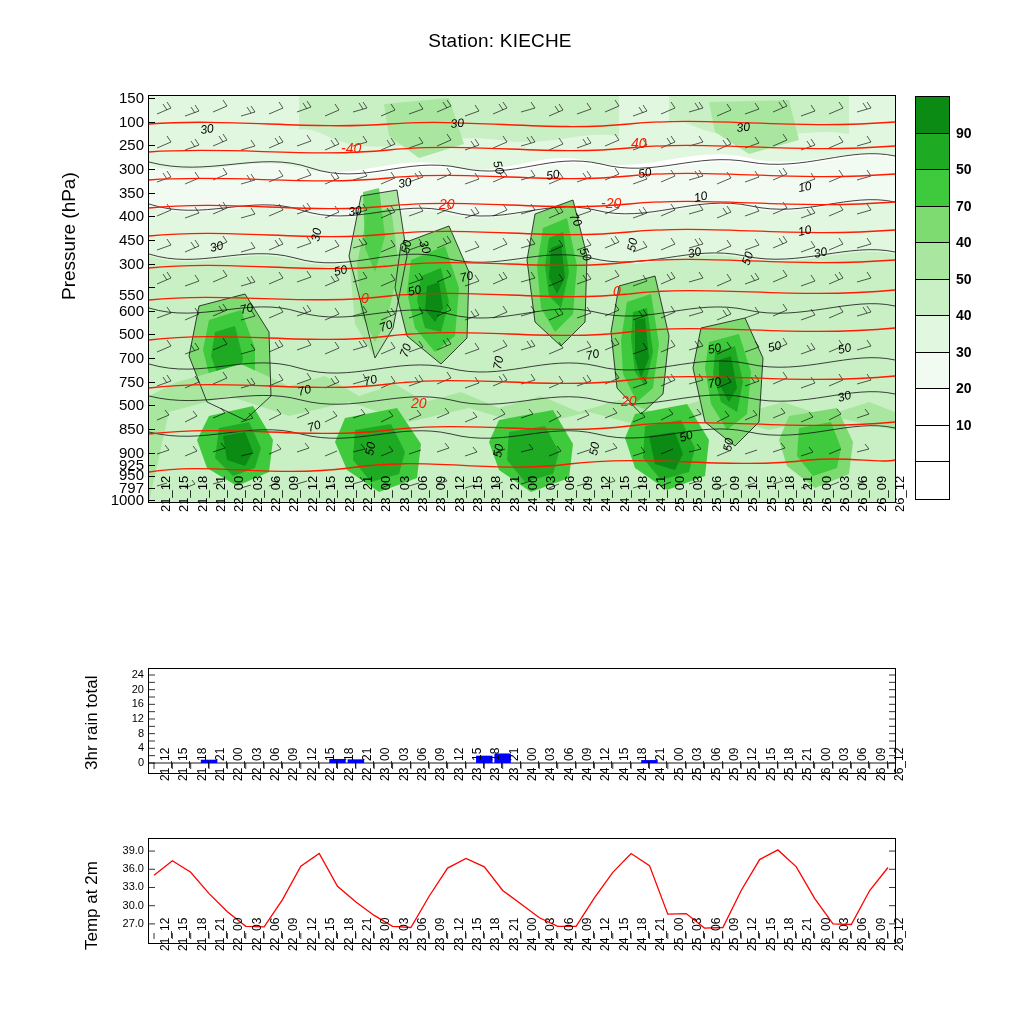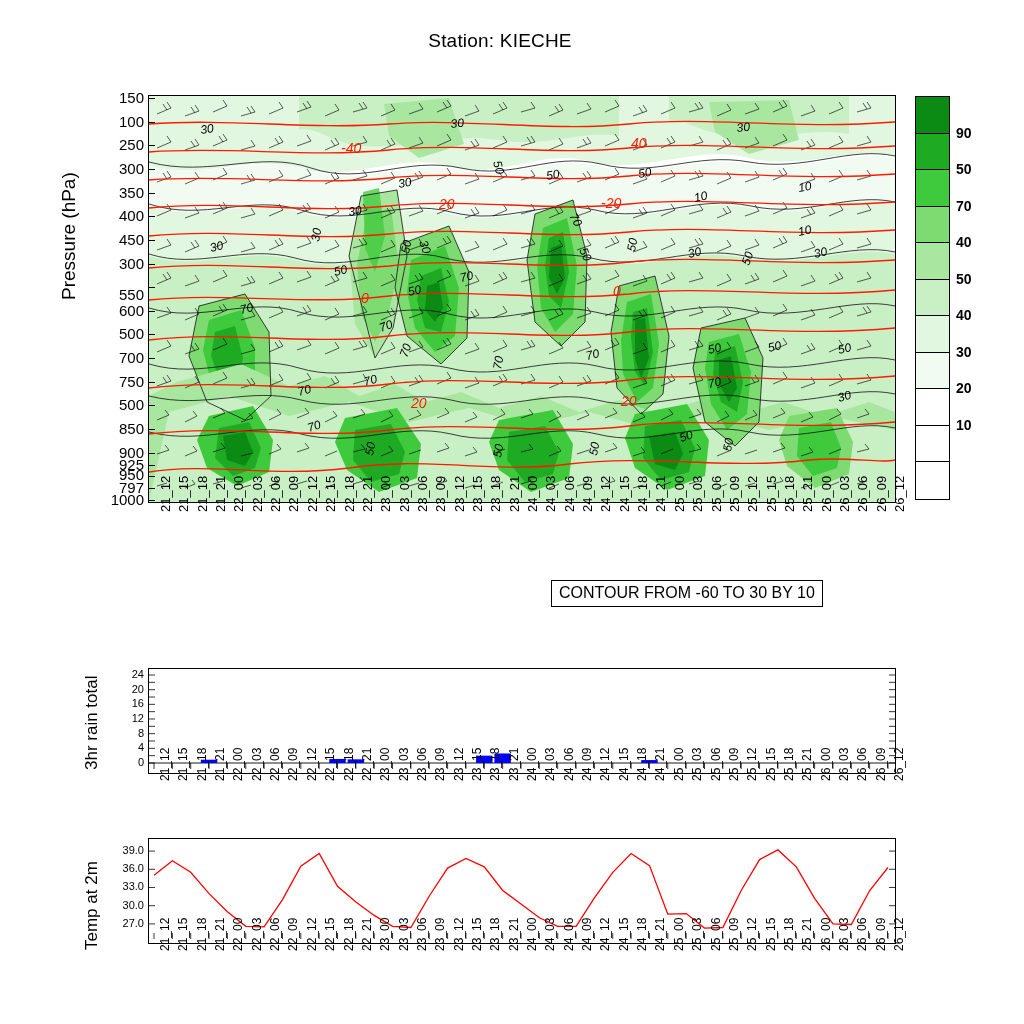--- a/index.html
+++ b/index.html
@@ -798,21 +798,20 @@
       <div class="xtick" style="left: 616.55px; top: 4px;">25_15</div>
       <div class="xtick" style="left: 634.9px; top: 4px;">25_18</div>
       <div class="xtick" style="left: 653.25px; top: 4px;">25_21</div>
       <div class="xtick" style="left: 671.6px; top: 4px;">26_00</div>
       <div class="xtick" style="left: 689.95px; top: 4px;">26_03</div>
       <div class="xtick" style="left: 708.3px; top: 4px;">26_06</div>
       <div class="xtick" style="left: 726.65px; top: 4px;">26_09</div>
       <div class="xtick" style="left: 745px; top: 4px;">26_12</div>
     </div>
 
-  <div id="contour-caption">CONTOUR FROM -60 TO 30 BY 10</div>
 
   <div id="colorbar">
       <div class="cb-cell" style="background: rgb(11, 138, 20); height: 36.5455px;"></div>
       <div class="cb-cell" style="background: rgb(31, 170, 35); height: 36.5455px;"></div>
       <div class="cb-cell" style="background: rgb(63, 201, 60); height: 36.5455px;"></div>
       <div class="cb-cell" style="background: rgb(125, 219, 114); height: 36.5455px;"></div>
       <div class="cb-cell" style="background: rgb(169, 231, 161); height: 36.5455px;"></div>
       <div class="cb-cell" style="background: rgb(201, 240, 196); height: 36.5455px;"></div>
       <div class="cb-cell" style="background: rgb(226, 247, 223); height: 36.5455px;"></div>
       <div class="cb-cell" style="background: rgb(242, 251, 241); height: 36.5455px;"></div>

